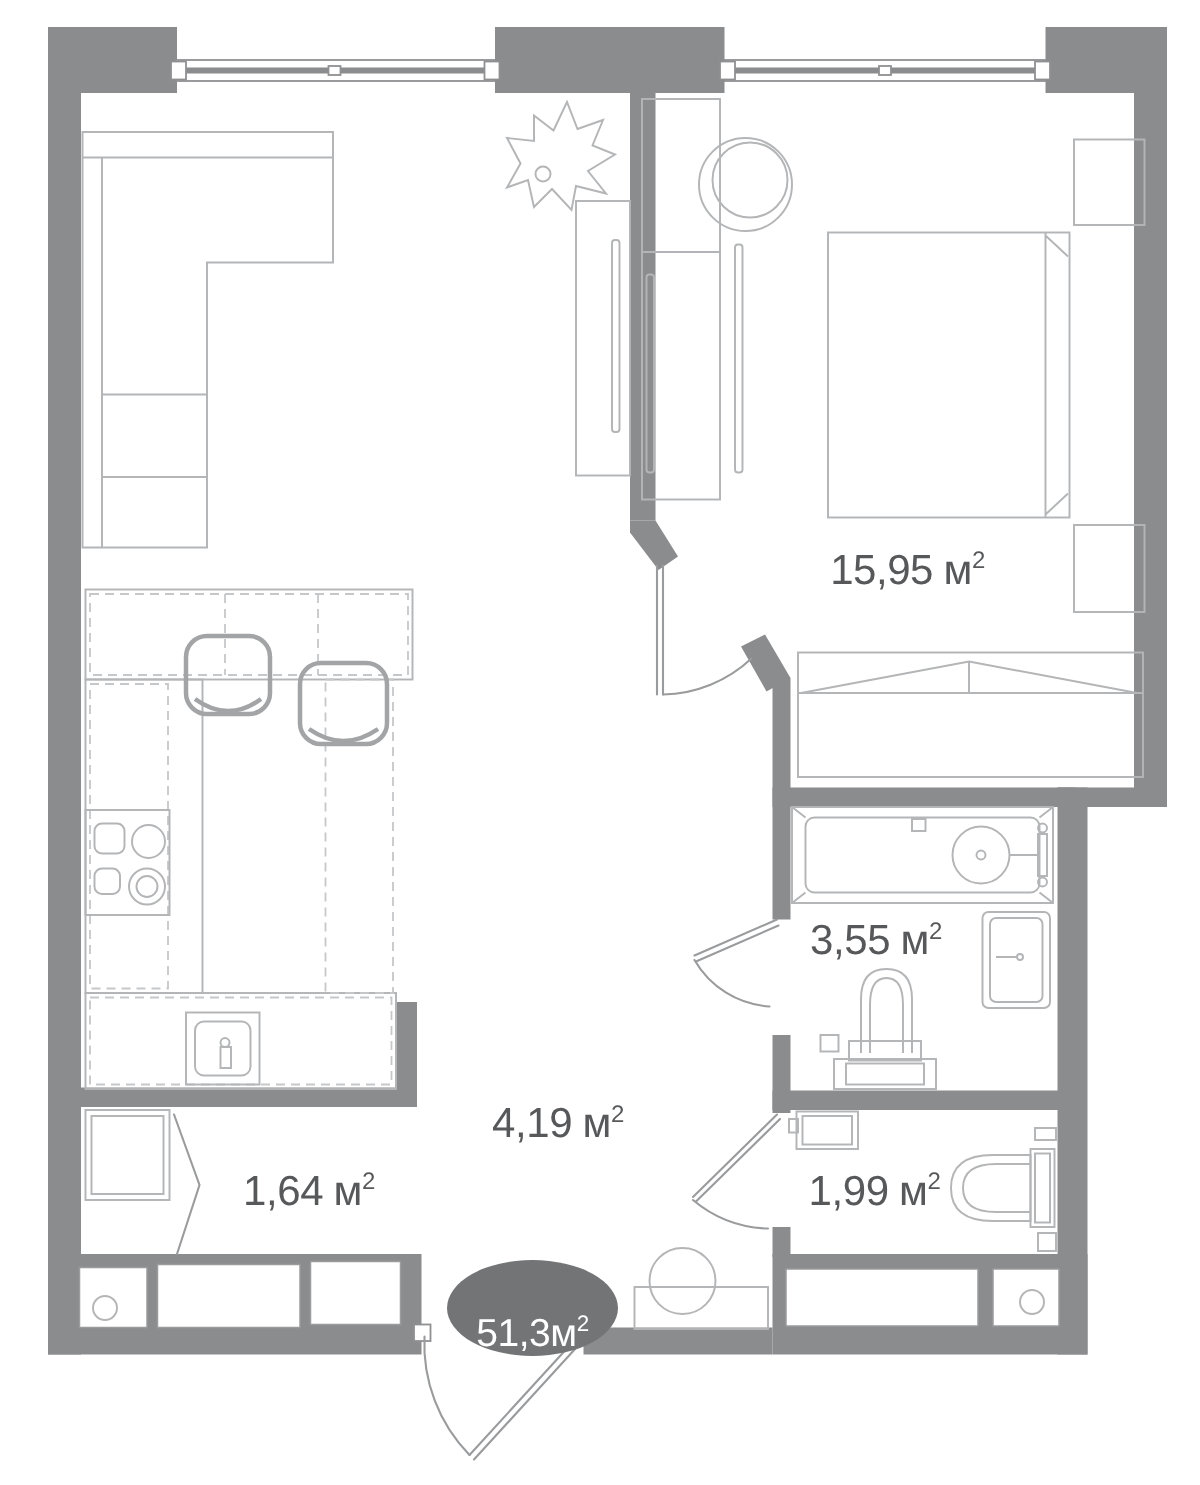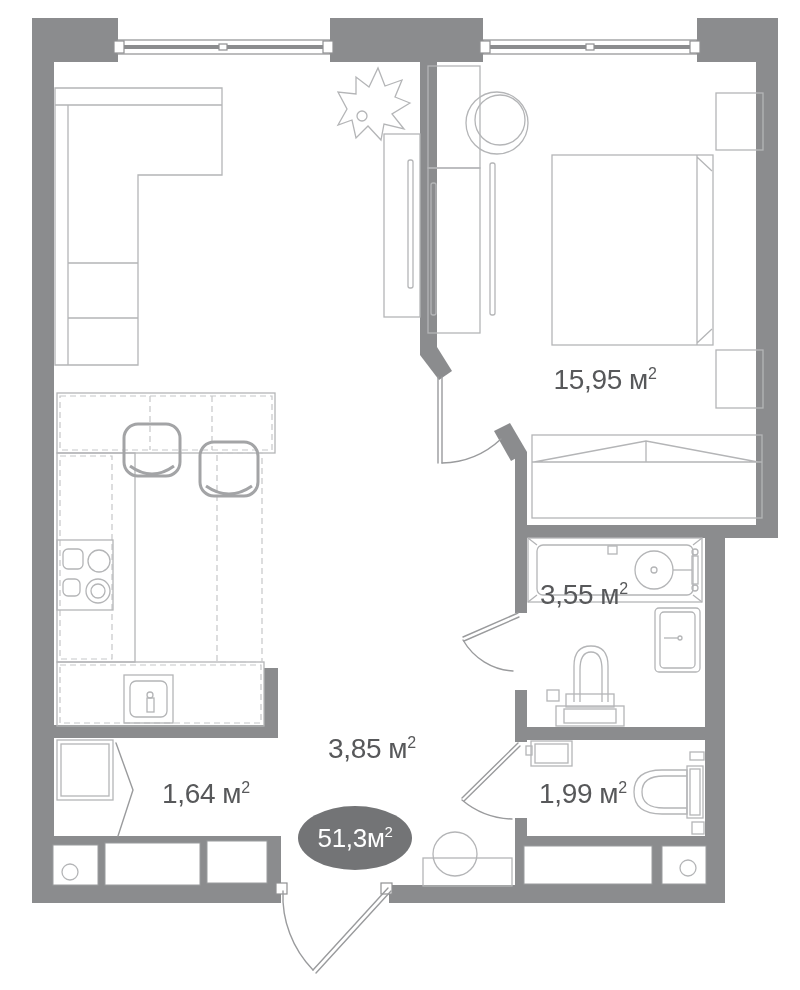--- a/index.html
+++ b/index.html
@@ -11,22 +11,22 @@
   .thick{fill:none;stroke:var(--furniture-dark,#a3a4a6);stroke-width:3px;}
   .dash{fill:none;stroke:#c6c7c9;stroke-width:1.2px;stroke-dasharray:6 4;}
   .door{fill:none;stroke:var(--door-line,#9a9b9d);stroke-width:1.4px;stroke-linecap:round;}
   .shaft{fill:#fff;stroke:#9a9b9d;stroke-width:1px;}
   .winframe{fill:#fff;stroke:var(--window-frame,#8f9092);stroke-width:1.2px;}
   .winline{fill:var(--wall,#8b8c8e);}
   .area-label{position:absolute;transform:translate(-50%,-50%);white-space:nowrap;
       color:var(--text,#57585a);font-size:28px;font-weight:400;letter-spacing:-0.3px;}
   .area-label .u{margin-left:7px;}
   .area-label sup{font-size:16px;}
-  .total-badge{position:absolute;left:298px;top:806px;width:114px;height:64px;border-radius:50%;
-      background:var(--badge-fill,#737476);display:flex;align-items:center;justify-content:center;
+  .total-badge{position:absolute;left:298px;top:840px;width:114px;height:64px;border-radius:50%;
+      background:var(--badge-fill,#737476);display:flex;align-items:flex-end;justify-content:center;
       color:var(--badge-text,#fff);font-size:26px;letter-spacing:-0.3px;}
   .total-badge .u{margin-left:0;}
   .total-badge sup{font-size:15px;}
 </style>
 </head>
 <body>
 
 <div class="stage">
   <svg width="800" height="990" viewBox="0 0 800 990">
 
@@ -219,25 +219,25 @@
       <rect class="winframe" x="276" y="883" width="11" height="11"></rect>
       <rect class="winframe" x="381" y="883" width="11" height="11"></rect>
       <path class="door" d="M388,888 L313,970 M391,891 L316,973"></path>
       <path class="door" d="M283,891 A106,106 0 0 0 313,970"></path>
     </g>
   </svg>
 
   <div class="area-label" style="left:605px;top:380px">
     <span>15,95</span><span class="u"><span>м</span><sup>2</sup></span>
   </div>
-  <div class="area-label" style="left:584px;top:595px">
+  <div class="area-label" style="left:584px;top:627px">
     <span>3,55</span><span class="u"><span>м</span><sup>2</sup></span>
   </div>
   <div class="area-label" style="left:372px;top:749px">
-    <span>3,85</span><span class="u"><span>м</span><sup>2</sup></span>
+    <span>4,19</span><span class="u"><span>м</span><sup>2</sup></span>
   </div>
   <div class="area-label" style="left:206px;top:794px">
     <span>1,64</span><span class="u"><span>м</span><sup>2</sup></span>
   </div>
   <div class="area-label" style="left:583px;top:794px">
     <span>1,99</span><span class="u"><span>м</span><sup>2</sup></span>
   </div>
 
   <div class="total-badge">
     <span>51,3</span>

